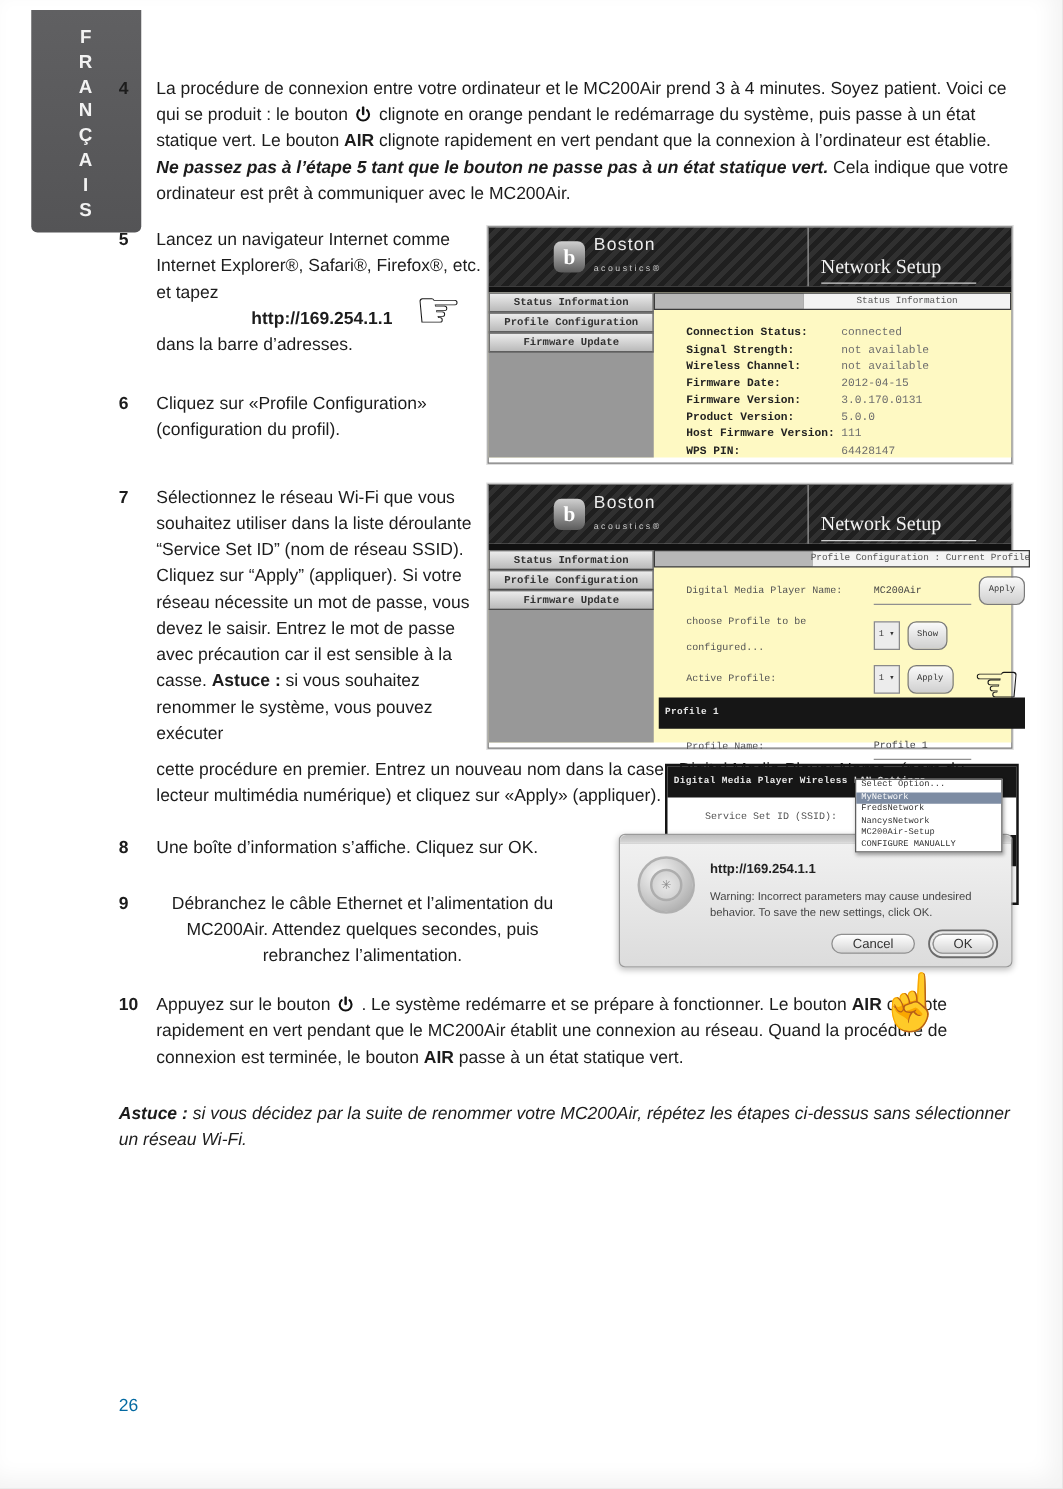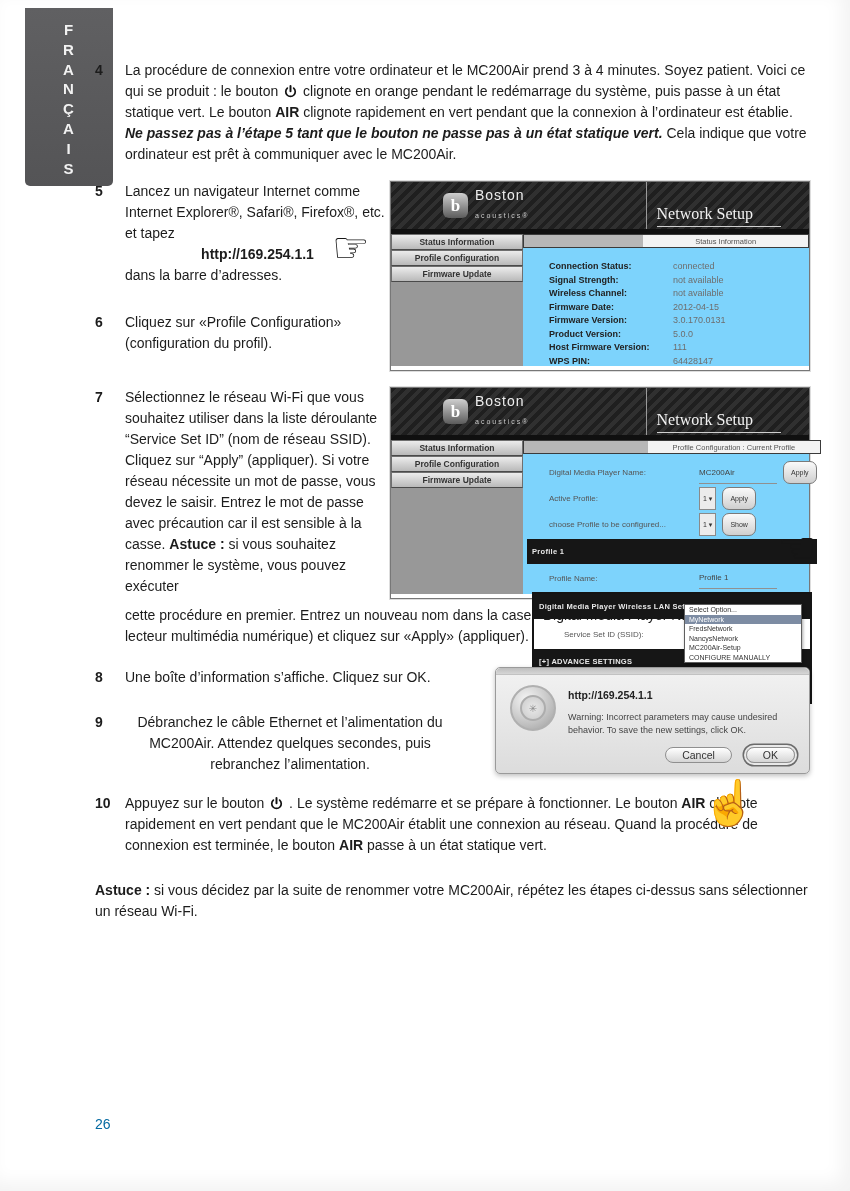--- a/index.html
+++ b/index.html
@@ -37,21 +37,21 @@
   .logo-wrap { margin-left:52px; display:flex; align-items:center; gap:7px; }
   .logo-mark { width:25px; height:25px; border-radius:6px; background:linear-gradient(#cfcfcf,#5c5c5c);
                color:#fff; font-weight:bold; font-size:17px; display:flex; align-items:center;
                justify-content:center; font-family:"Liberation Serif",serif; }
   .logo-name { color:#ededed; font-size:14px; letter-spacing:1px; }
   .logo-sub  { color:#c9c9c9; font-size:7px; letter-spacing:2px; margin-top:-1px; }
   .shot-title { margin-left:auto; margin-right:22px; border-left:1px solid #9a9a9a;
                 padding:12px 6px 2px 10px; align-self:stretch; display:flex; align-items:flex-end; }
   .shot-title span { color:#f2f2f2; font-size:16px; font-family:"Liberation Serif",serif;
                 border-bottom:1px solid #cfcfcf; padding:0 28px 2px 0; white-space:nowrap; }
-  .shot-body { display:flex; background:#7dd3fc; }
+  .shot-body { display:flex; background:#fef9c3;font-family:Liberation Mono, monospace; }
   .shot-nav { width:132px; flex:none; background:#989898; }
   .nav-btn { height:16px; background:linear-gradient(#ececec,#b9b9b9); border:1px solid #6f6f6f;
              border-bottom-color:#4a4a4a; font-size:8.5px; font-weight:bold; color:#333;
              display:flex; align-items:center; justify-content:center; cursor:pointer; }
   .shot-main { flex:1; display:flex; flex-direction:column; }
   .crumb { height:14px; background:#3a3a3a; display:flex; align-items:stretch; padding:1px; }
   .crumb .seg-gray { flex:1; background:#b7b7b7; }
   .crumb .seg-light { width:58%; background:#f3f3f3; font-size:7.5px; color:#555;
                       display:flex; align-items:center; justify-content:center; white-space:nowrap; }
 
@@ -259,28 +259,28 @@
                 <div class="seg-gray"></div>
                 <div class="seg-light">Profile Configuration : Current Profile</div>
               </div>
               <div class="pc-area">
                 <div class="p-row">
                   <span class="p-label">Digital Media Player Name:</span>
                   <span class="uline">MC200Air</span>
                   <span class="pill">Apply</span>
                 </div>
                 <div class="p-row">
+                  <span class="p-label">choose Profile to be configured...</span>
+                  <span class="mini-sel"><span>1</span> <span>▾</span></span>
+                  <span class="pill">Show</span>
+                </div>
+                <div class="p-row">
                   <span class="p-label">Active Profile:</span>
                   <span class="mini-sel"><span>1</span> <span>▾</span></span>
                   <span class="pill">Apply</span>
-                </div>
-                <div class="p-row">
-                  <span class="p-label">choose Profile to be configured...</span>
-                  <span class="mini-sel"><span>1</span> <span>▾</span></span>
-                  <span class="pill">Show</span>
                 </div>
                 <div class="bar-dark">Profile 1</div>
                 <div class="p-row">
                   <span class="p-label">Profile Name:</span>
                   <span class="uline">Profile 1</span>
                 </div>
                 <div class="wlan-box">
                   <div class="bar-dark">Digital Media Player Wireless LAN Settings</div>
                   <div class="ssid-row">
                     <span class="ssid-label">Service Set ID (SSID):</span>
@@ -345,20 +345,20 @@
     <div class="step" style="margin:18px 0 24px 0;">
       <div class="step-num">10</div>
       <div class="step-body">
         <span>Appuyez sur le bouton </span><svg class="pwr" viewBox="0 0 20 20">
             <path d="M10 1.5v8" stroke="#111" stroke-width="3" fill="none" stroke-linecap="round"></path>
             <path d="M5.2 4.8a7.3 7.3 0 1 0 9.6 0" stroke="#111" stroke-width="2.6" fill="none" stroke-linecap="round"></path>
           </svg><span> . Le système redémarre et se prépare à fonctionner. Le bouton </span><span class="b">AIR</span><span> clignote rapidement en vert pendant que le MC200Air établit une connexion au réseau. Quand la procédure de connexion est terminée, le bouton </span><span class="b">AIR</span><span> passe à un état statique vert.</span>
       </div>
     </div>
 
-    <p style="margin-bottom:24px;">
+    <p style="margin-bottom:24px;font-style:italic;">
       <span class="b">Astuce :</span><span> si vous décidez par la suite de renommer votre MC200Air, répétez les étapes ci-dessus sans sélectionner un réseau Wi-Fi.</span>
     </p>
 
   </div>
 
   <div class="page-number">26</div>
 </div>
 
 </body></html>

